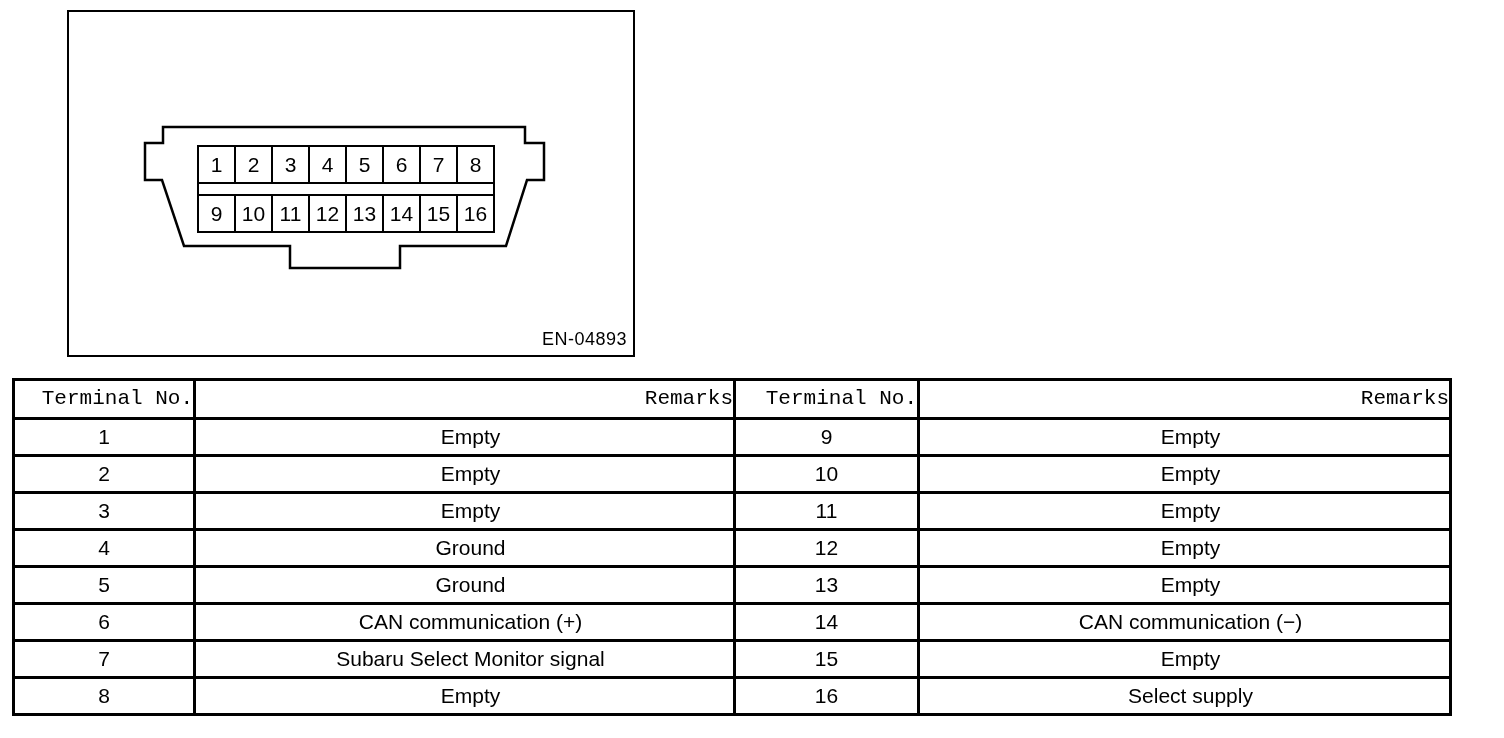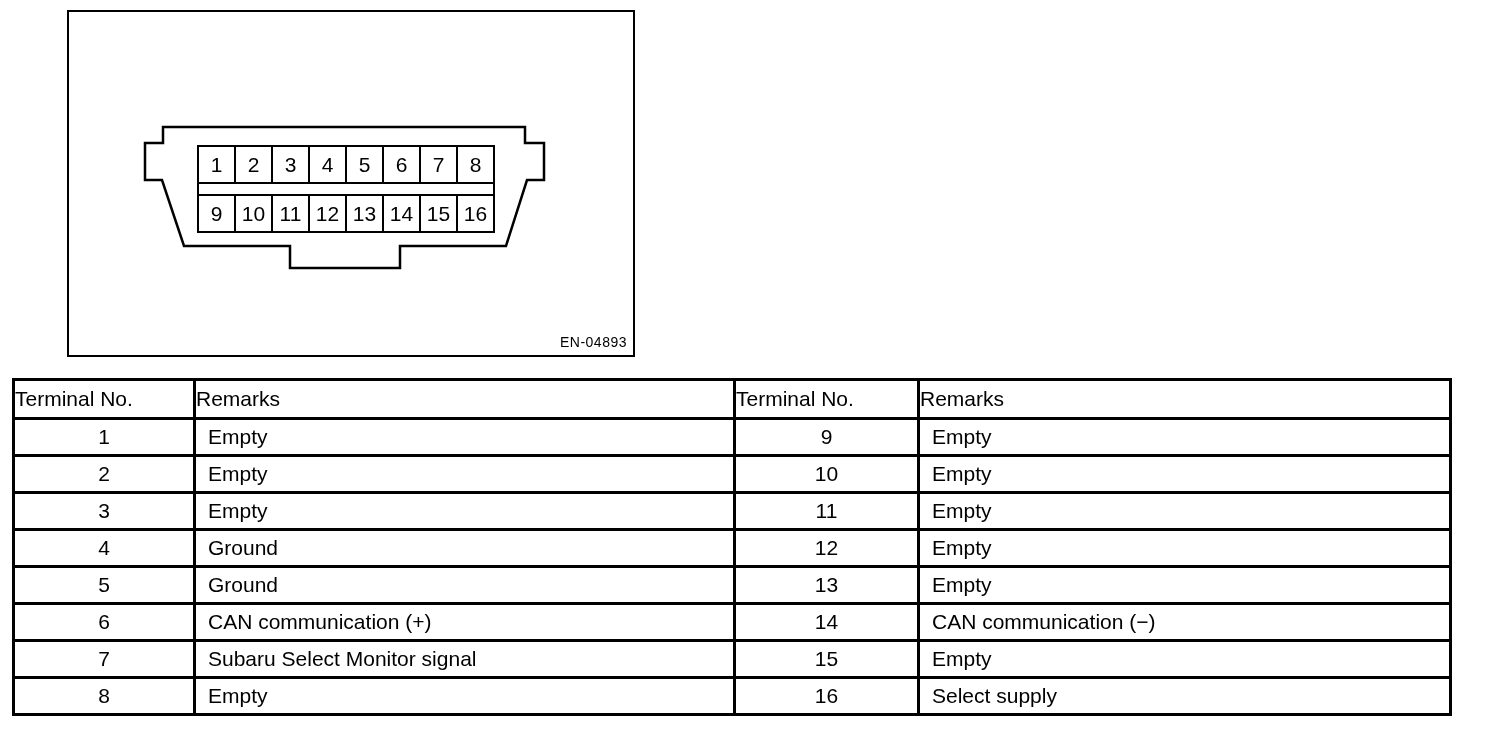--- a/index.html
+++ b/index.html
@@ -62,21 +62,21 @@
   .pin-gap {
     height: 14px;
     border-top: 2px solid #000;
     border-bottom: 2px solid #000;
     box-sizing: border-box;
   }
   .fig-label {
     position: absolute;
     right: 6px;
     bottom: 5px;
-    font-size: 14px;
+    font-size: 18px;
     letter-spacing: 0.5px;
   }
 
   
   table.terminal-table {
     position: absolute;
     left: 12px;
     top: 378px;
     width: 1440px;
     border-collapse: collapse;
@@ -84,24 +84,24 @@
     background: #fff;
   }
   .terminal-table th,
   .terminal-table td {
     border: 3px solid #000;
     font-size: 21px;
     font-weight: normal;
     padding: 0;
     line-height: 1.2;
   }
-  .terminal-table th { height: 36px; text-align: left; }
+  .terminal-table th { height: 36px; text-align: right; font-family: Liberation Mono, monospace; }
   .terminal-table td { height: 34px; }
   .terminal-table td.num { text-align: center; }
-  .terminal-table td.remark { text-align: left; padding-left: 12px; }
+  .terminal-table td.remark { text-align: center; padding-left: 12px; }
   .col-no-l { width: 181px; }
   .col-rem-l { width: 540px; }
   .col-no-r { width: 184px; }
 </style>
 </head>
 <body>
 
 <div class="page">
 
   <div class="figure-box">

